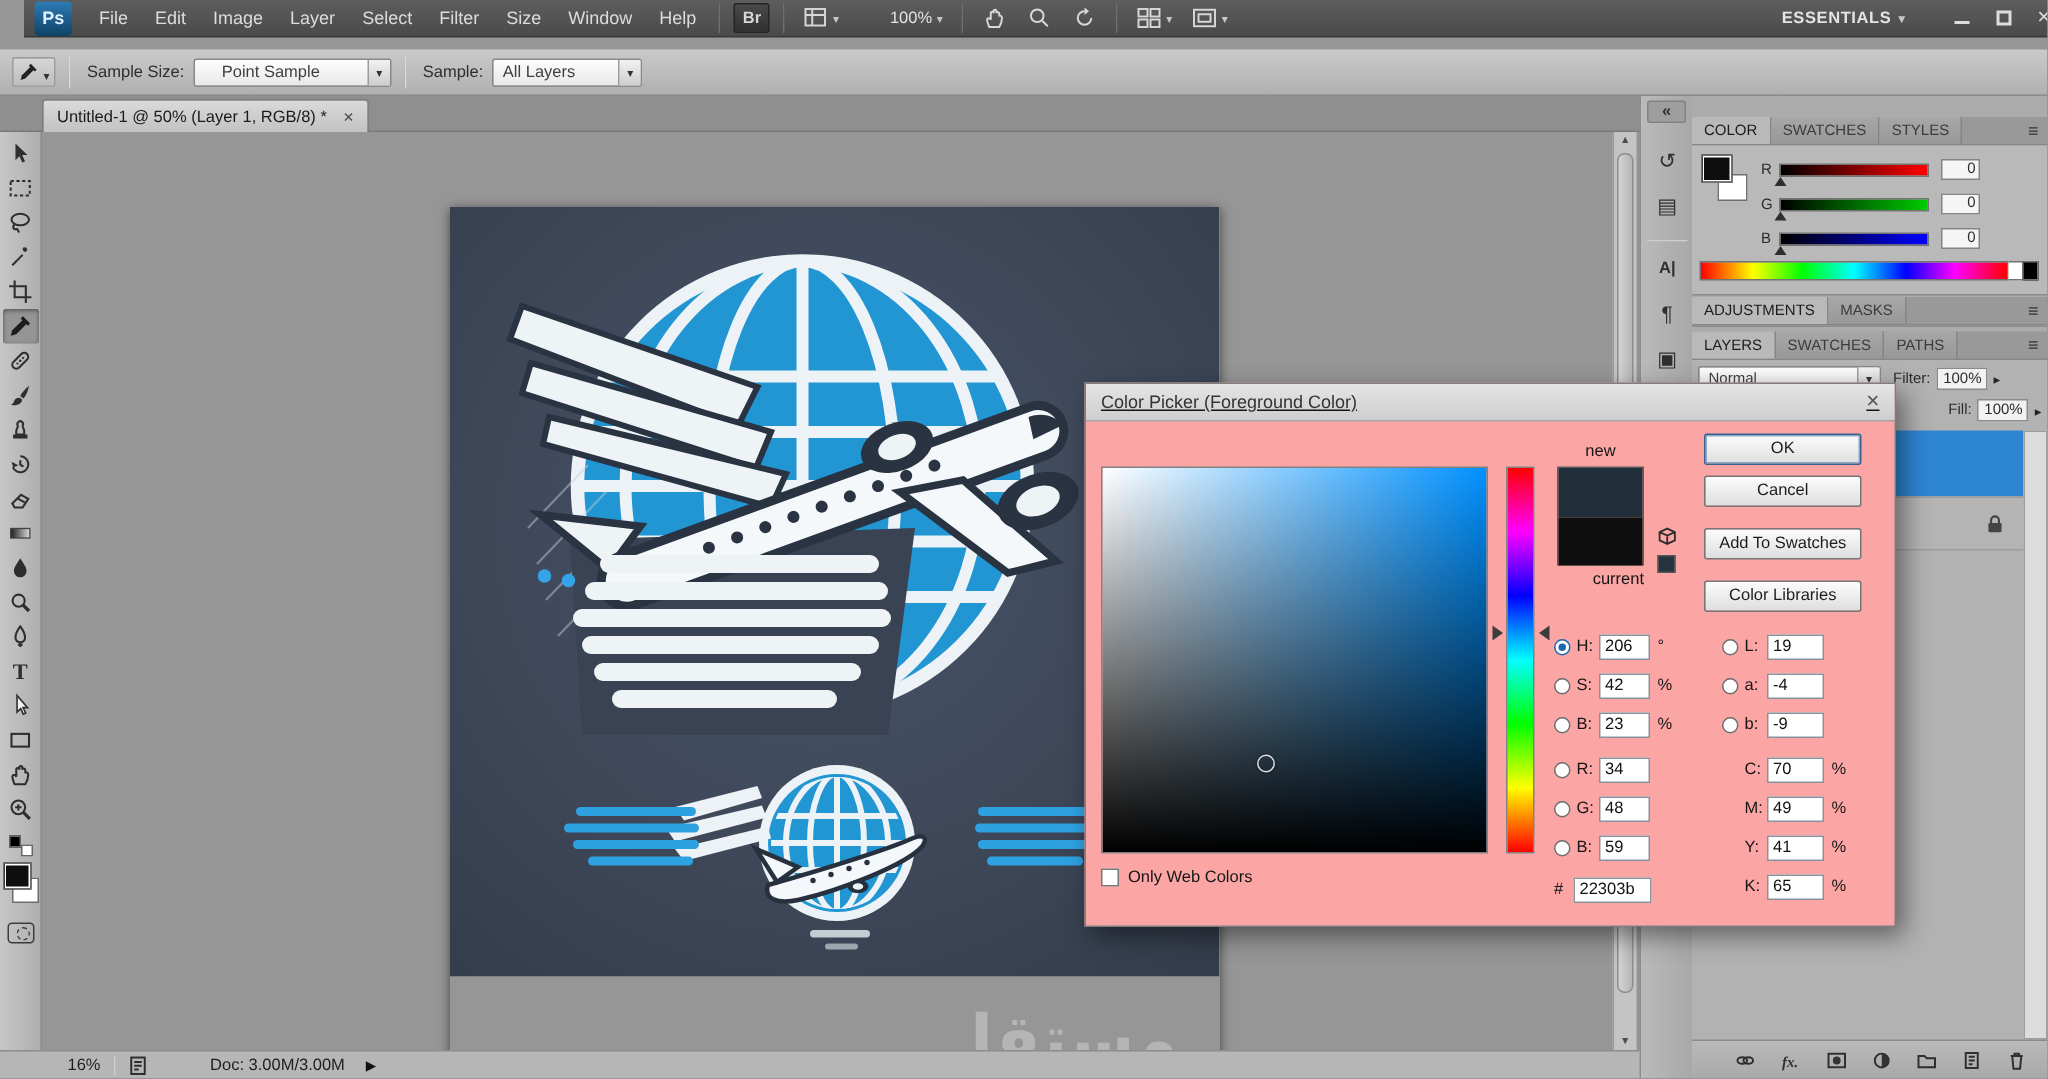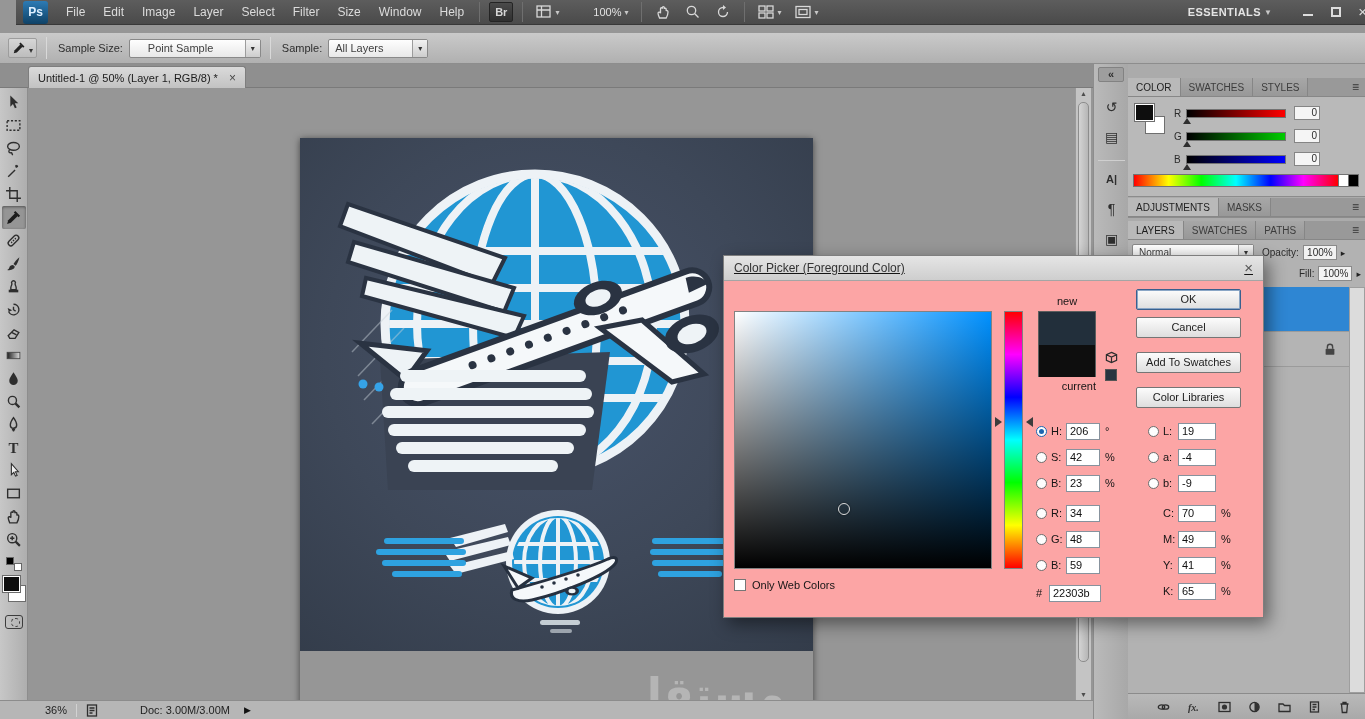--- a/index.html
+++ b/index.html
@@ -550,21 +550,21 @@
     </div>
   </div>
 
   <div class="vscroll">
     <span class="vs-arrow" style="top:2px">▲</span>
     <div class="vs-thumb"></div>
     <span class="vs-arrow" style="bottom:2px">▼</span>
   </div>
 
   <div class="statusbar">
-    <span class="sb-zoom">36%</span>
+    <span class="sb-zoom">16%</span>
     <span class="sb-sep"></span>
     <svg width="12" height="13" viewBox="0 0 12 13">
         <rect class="ico-dark" x="1.5" y="1" width="9" height="11"></rect>
         <path class="ico-dark" d="M3.5 4 h5 M3.5 6.5 h5 M3.5 9 h3"></path>
       </svg>
     <span class="sb-doc">Doc: 3.00M/3.00M</span>
     <span class="sb-fly">▶</span>
   </div>
 
   <div class="icon-strip">
@@ -632,21 +632,21 @@
         <span class="ptab">SWATCHES</span>
         <span class="ptab">PATHS</span>
         <span class="pmenu">≡</span>
       </div>
       <div class="pbody" style="height:479px;background:#b2b2b2">
         <div class="lr1">
           <span class="osel blend-dd">
             <span class="txt" style="font-size:10px">Normal</span>
             <span class="arr">▾</span>
           </span>
-          <span class="llabel">Opacity:</span>
+          <span class="llabel">Filter:</span>
           <span class="lvalbox">100%</span>
           <span class="spin">▸</span>
         </div>
         <div class="lr2">
           <span class="llabel" style="margin-left:0">Lock:</span>
           <span class="lockicons">
               <span></span>
               <span></span>
               <span></span>
               <span></span>

